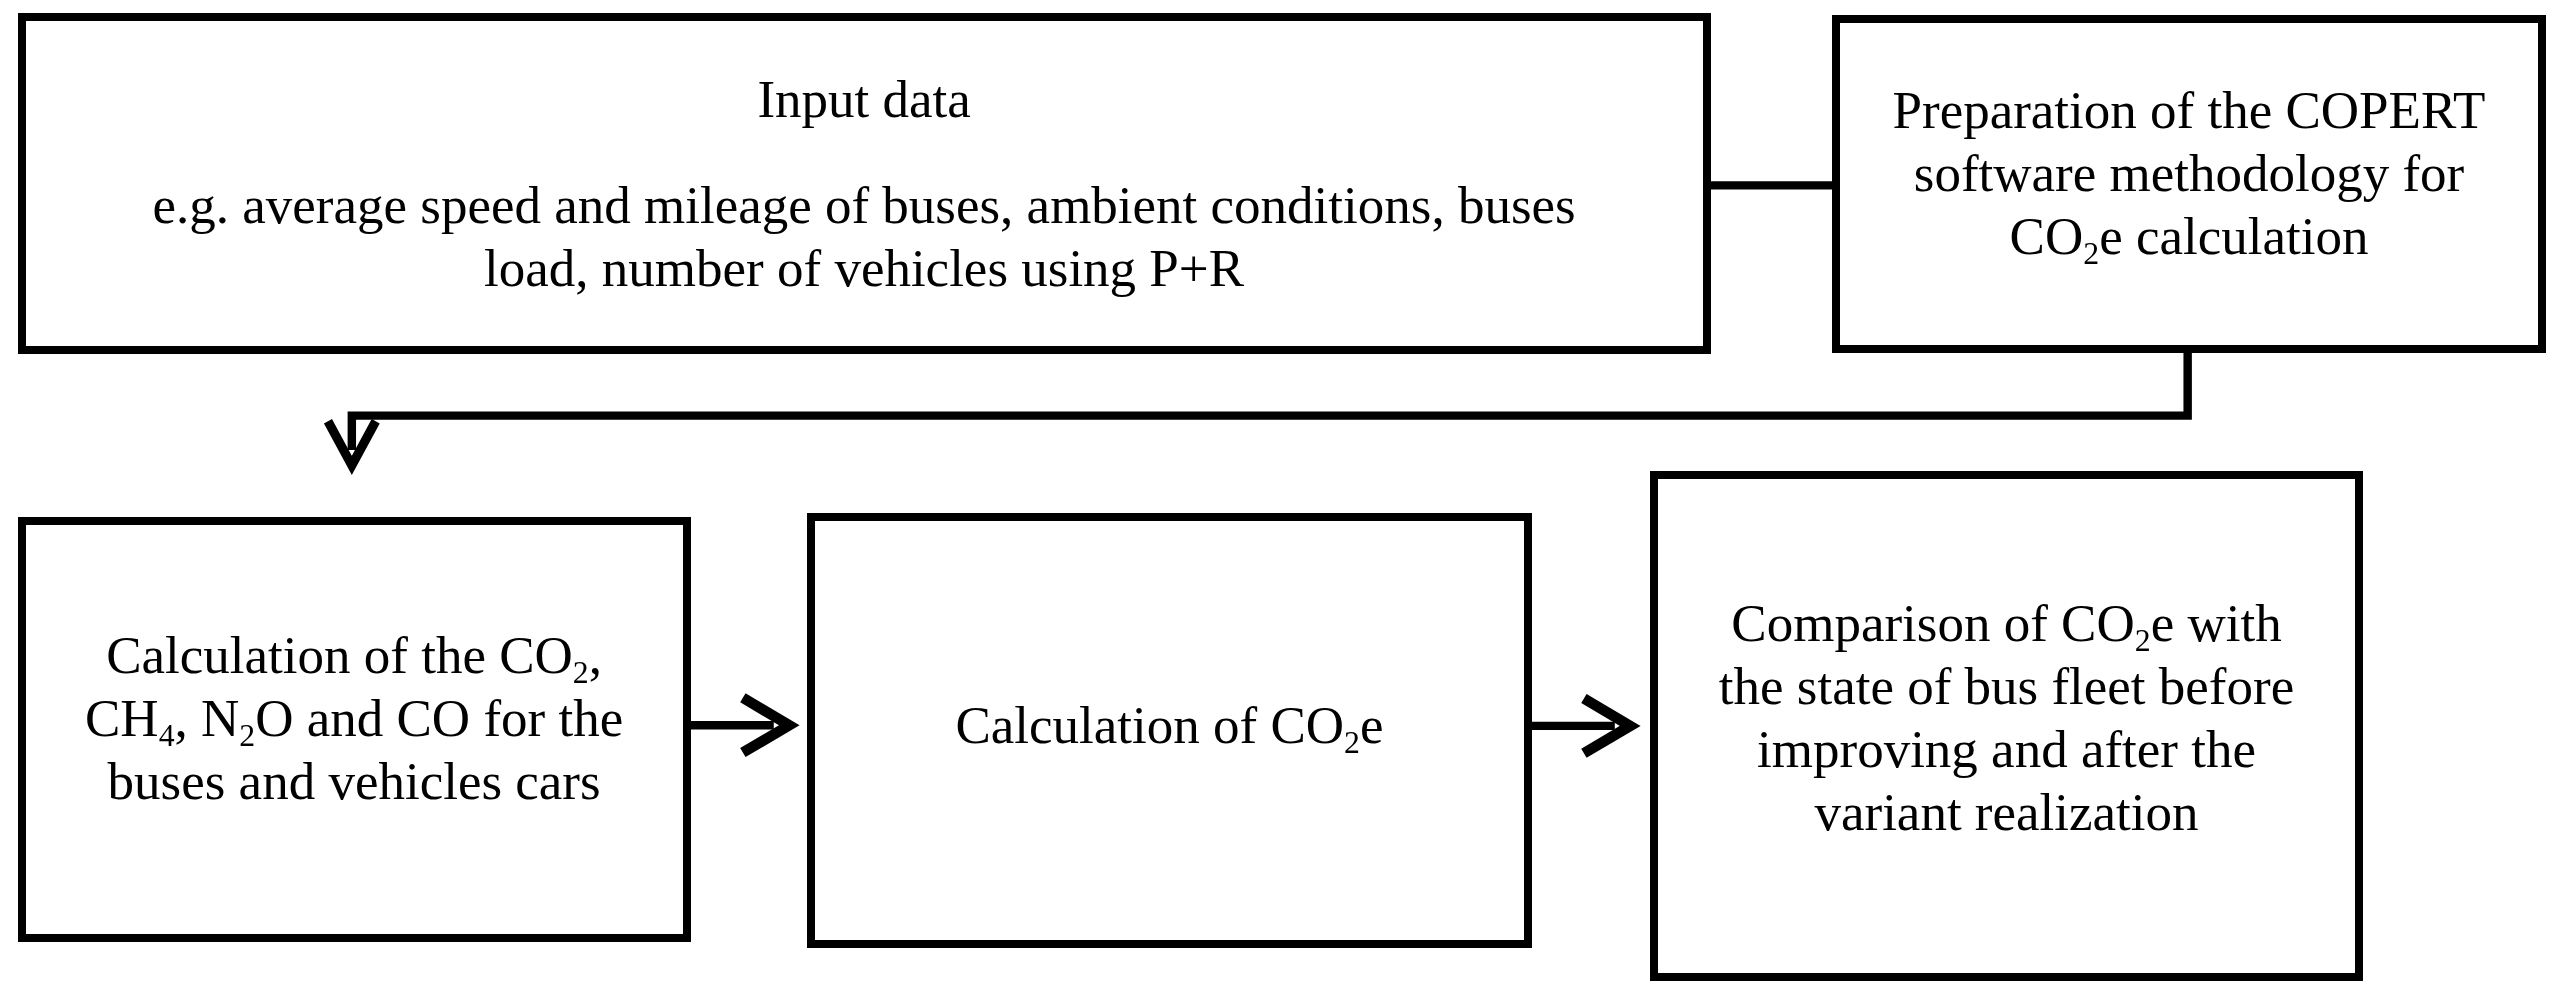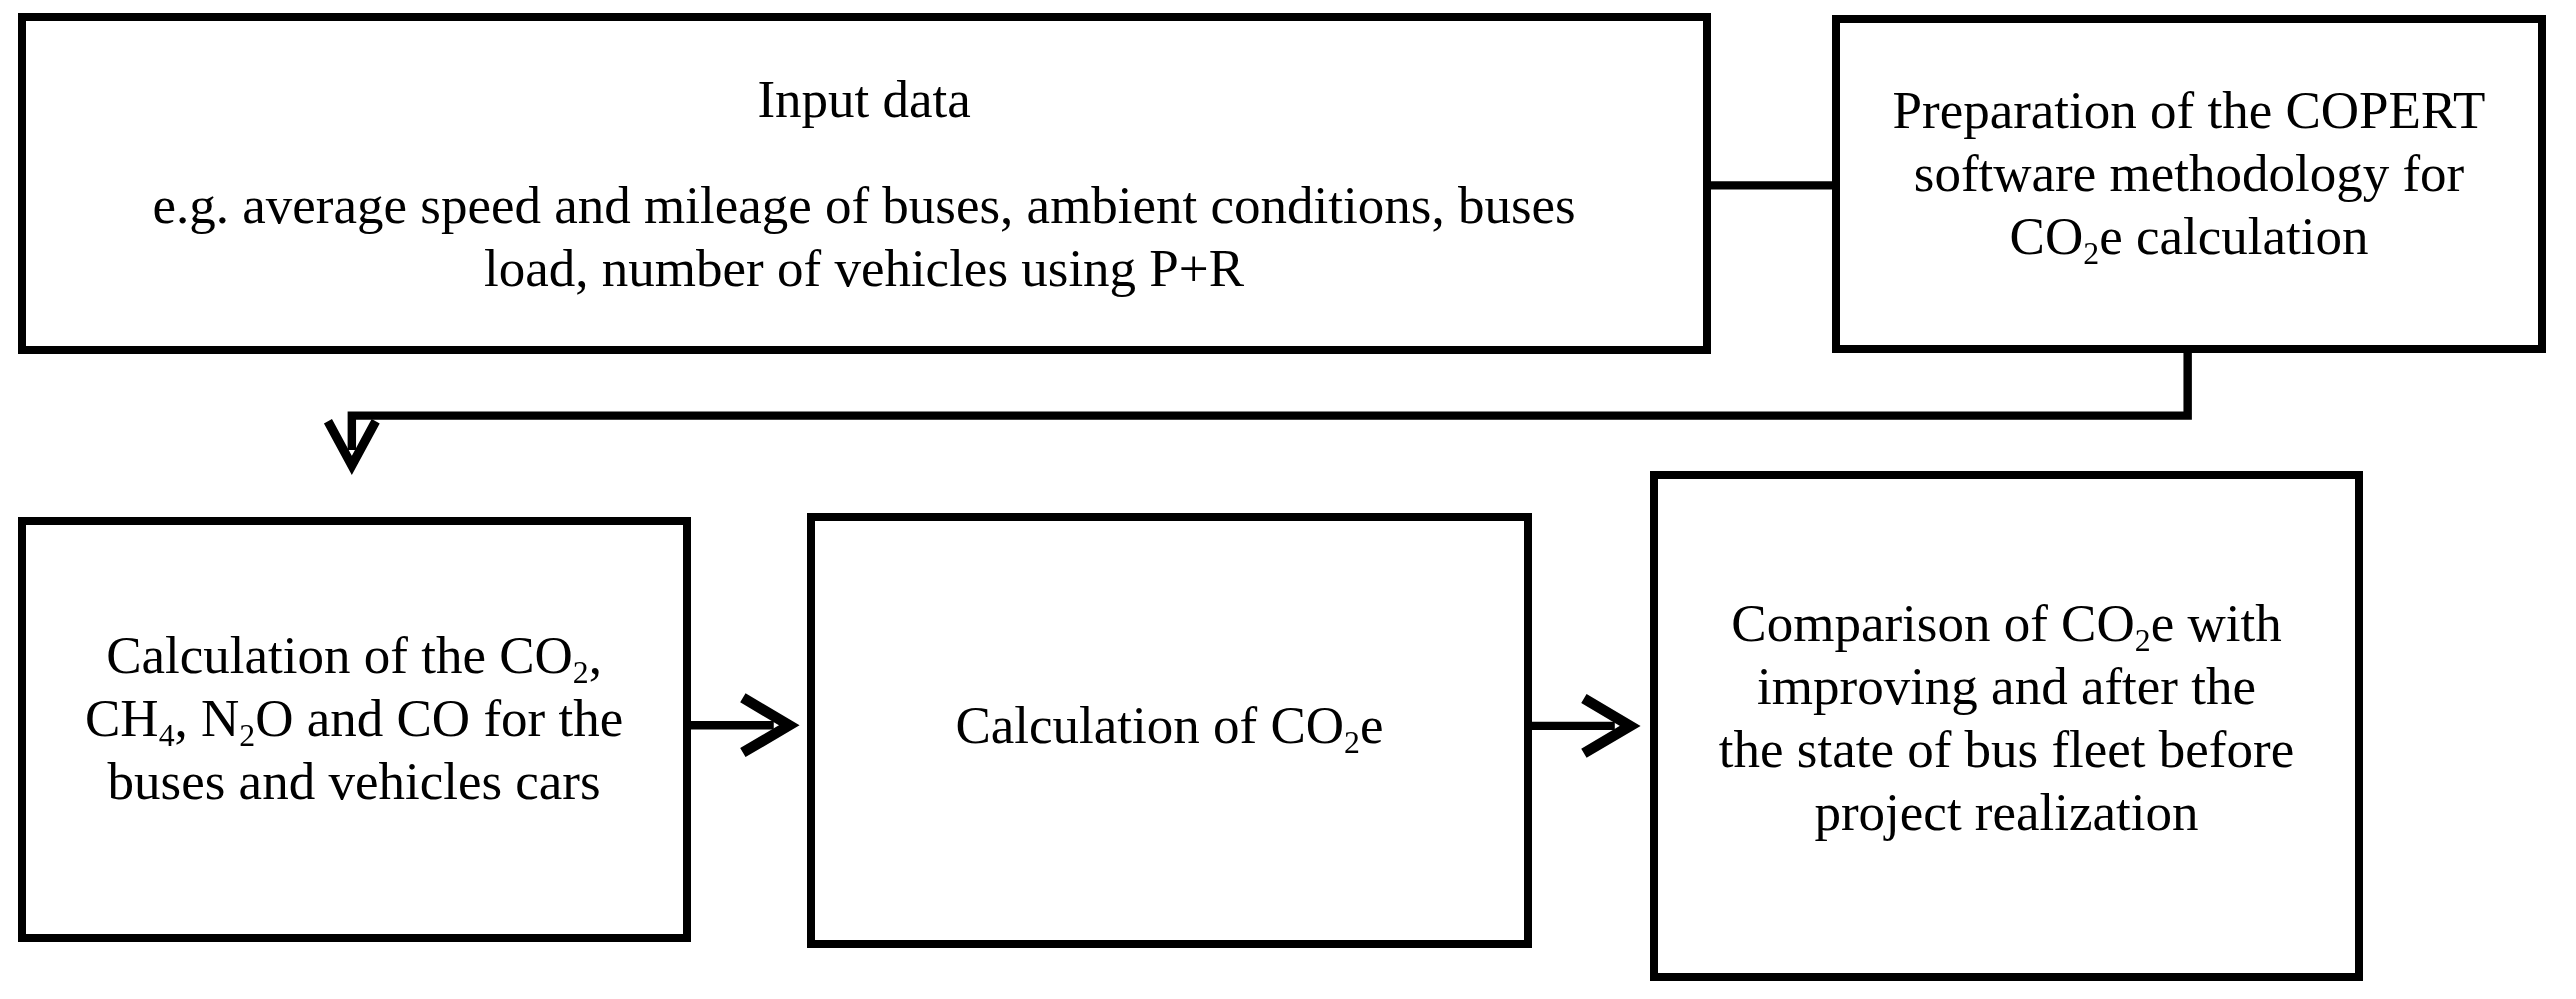--- a/index.html
+++ b/index.html
@@ -89,19 +89,19 @@
     <div class="line">CH<sub>4</sub>, N<sub>2</sub>O and CO for the</div>
     <div class="line">buses and vehicles cars</div>
   </div>
 
   <div class="node node-d">
     <div class="line">Calculation of CO<sub>2</sub>e</div>
   </div>
 
   <div class="node node-e">
     <div class="line">Comparison of CO<sub>2</sub>e with</div>
+    <div class="line">the state of bus fleet before</div>
     <div class="line">improving and after the</div>
-    <div class="line">the state of bus fleet before</div>
-    <div class="line">project realization</div>
+    <div class="line">variant realization</div>
   </div>
 
 </div>
 
 
 </body></html>

